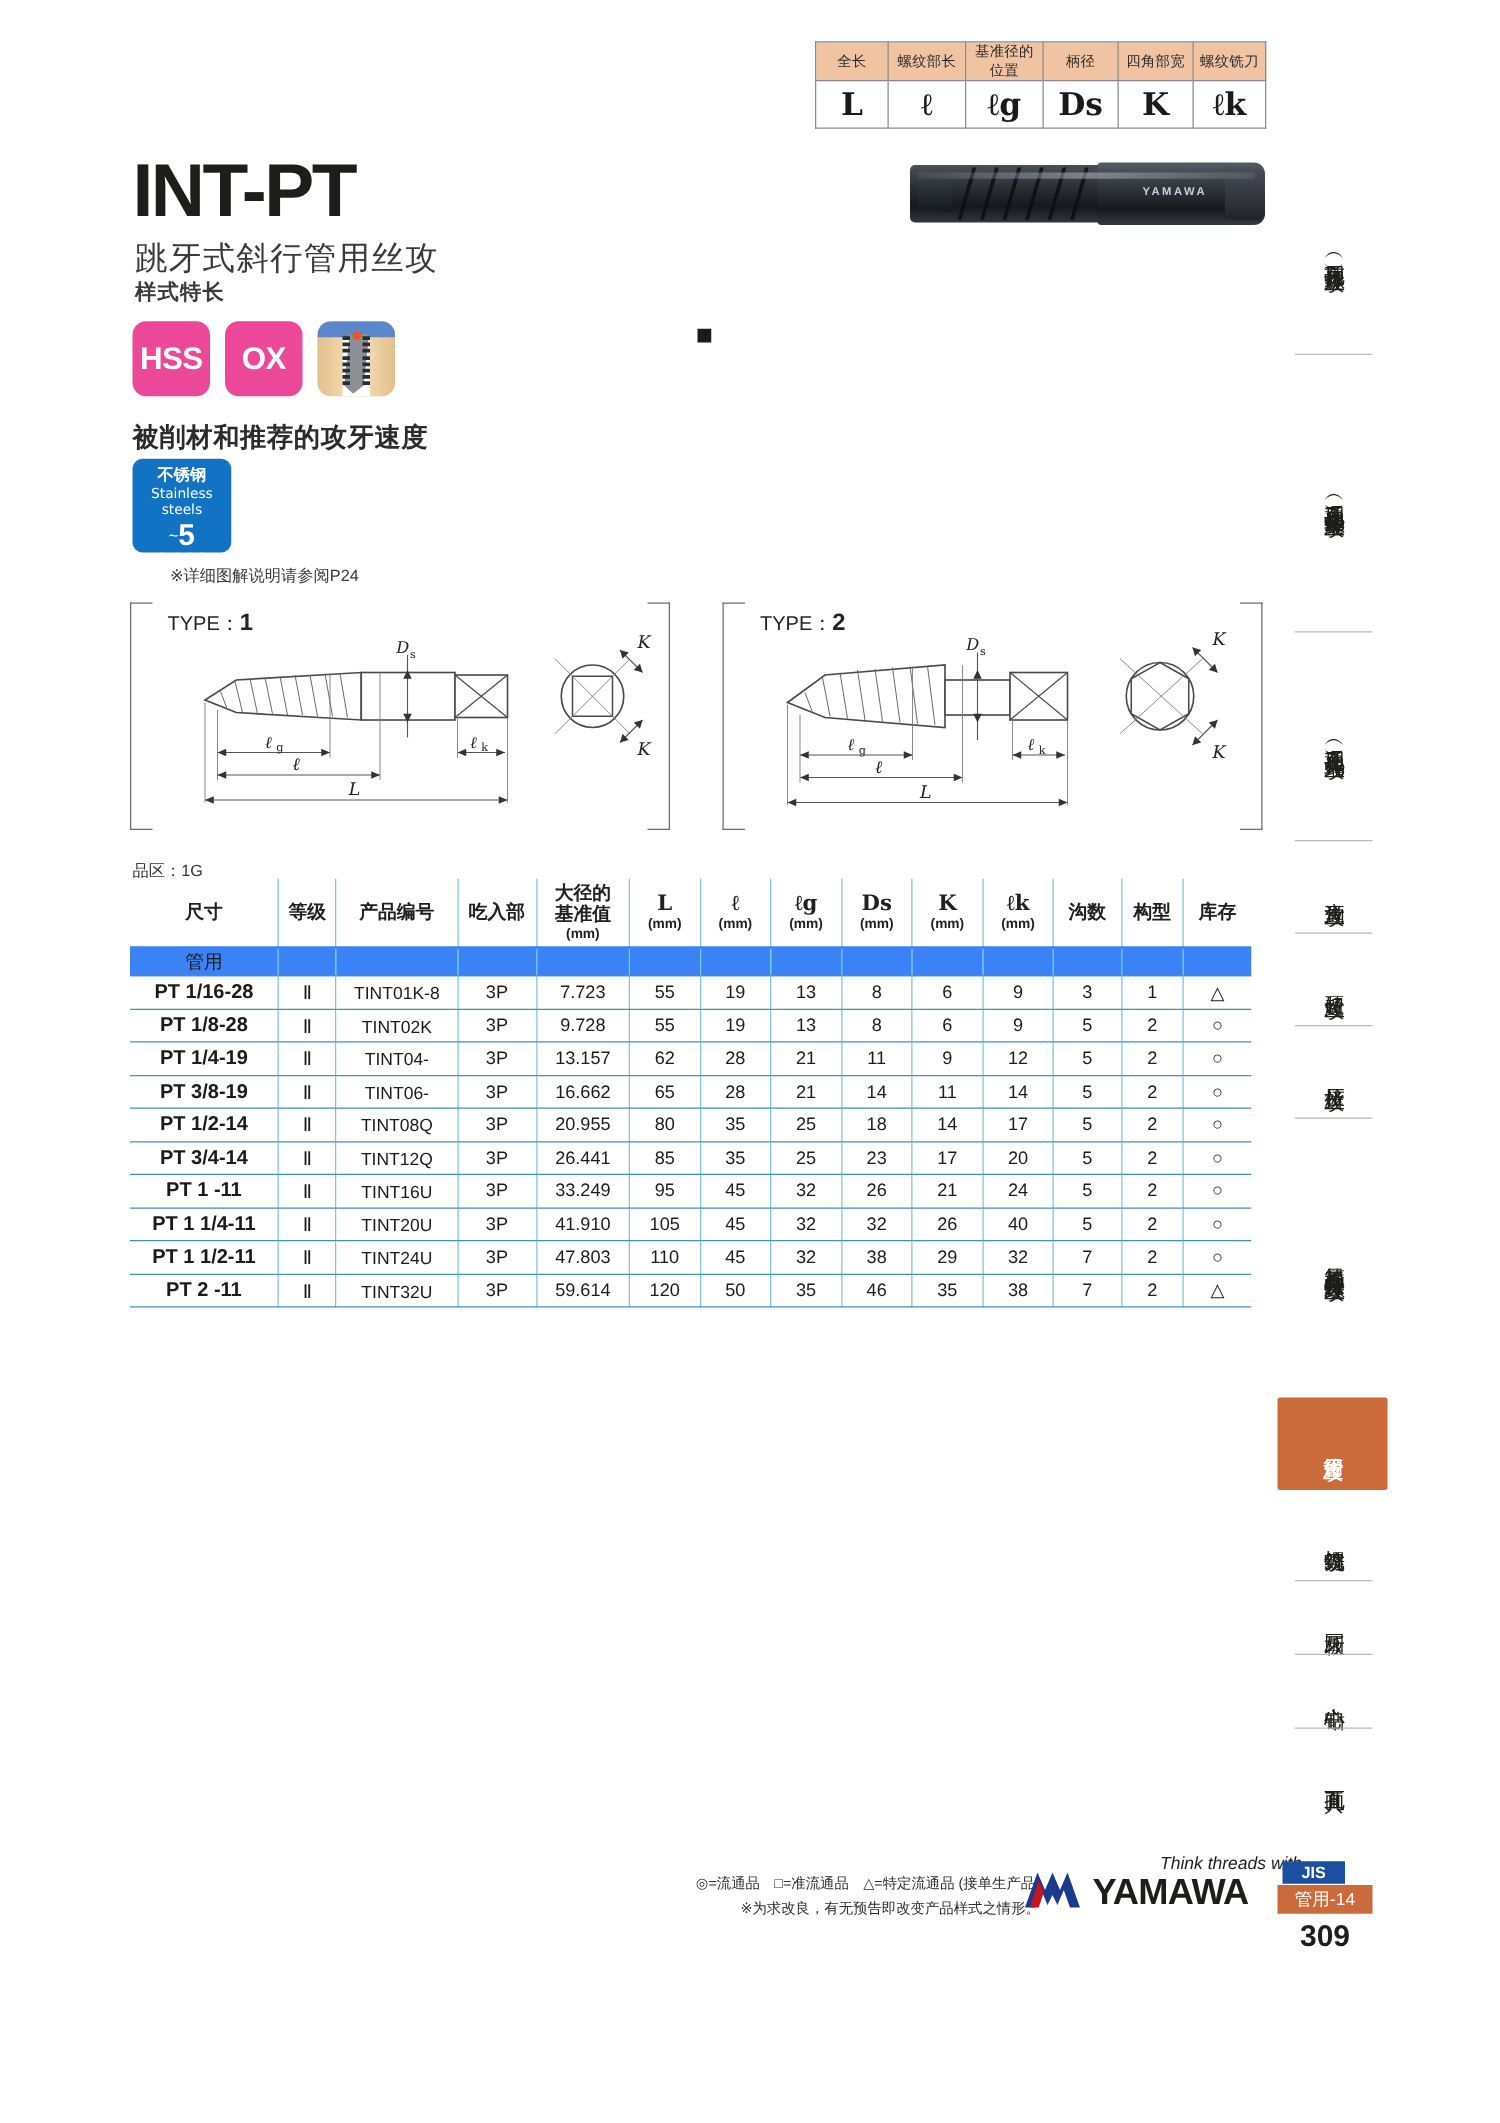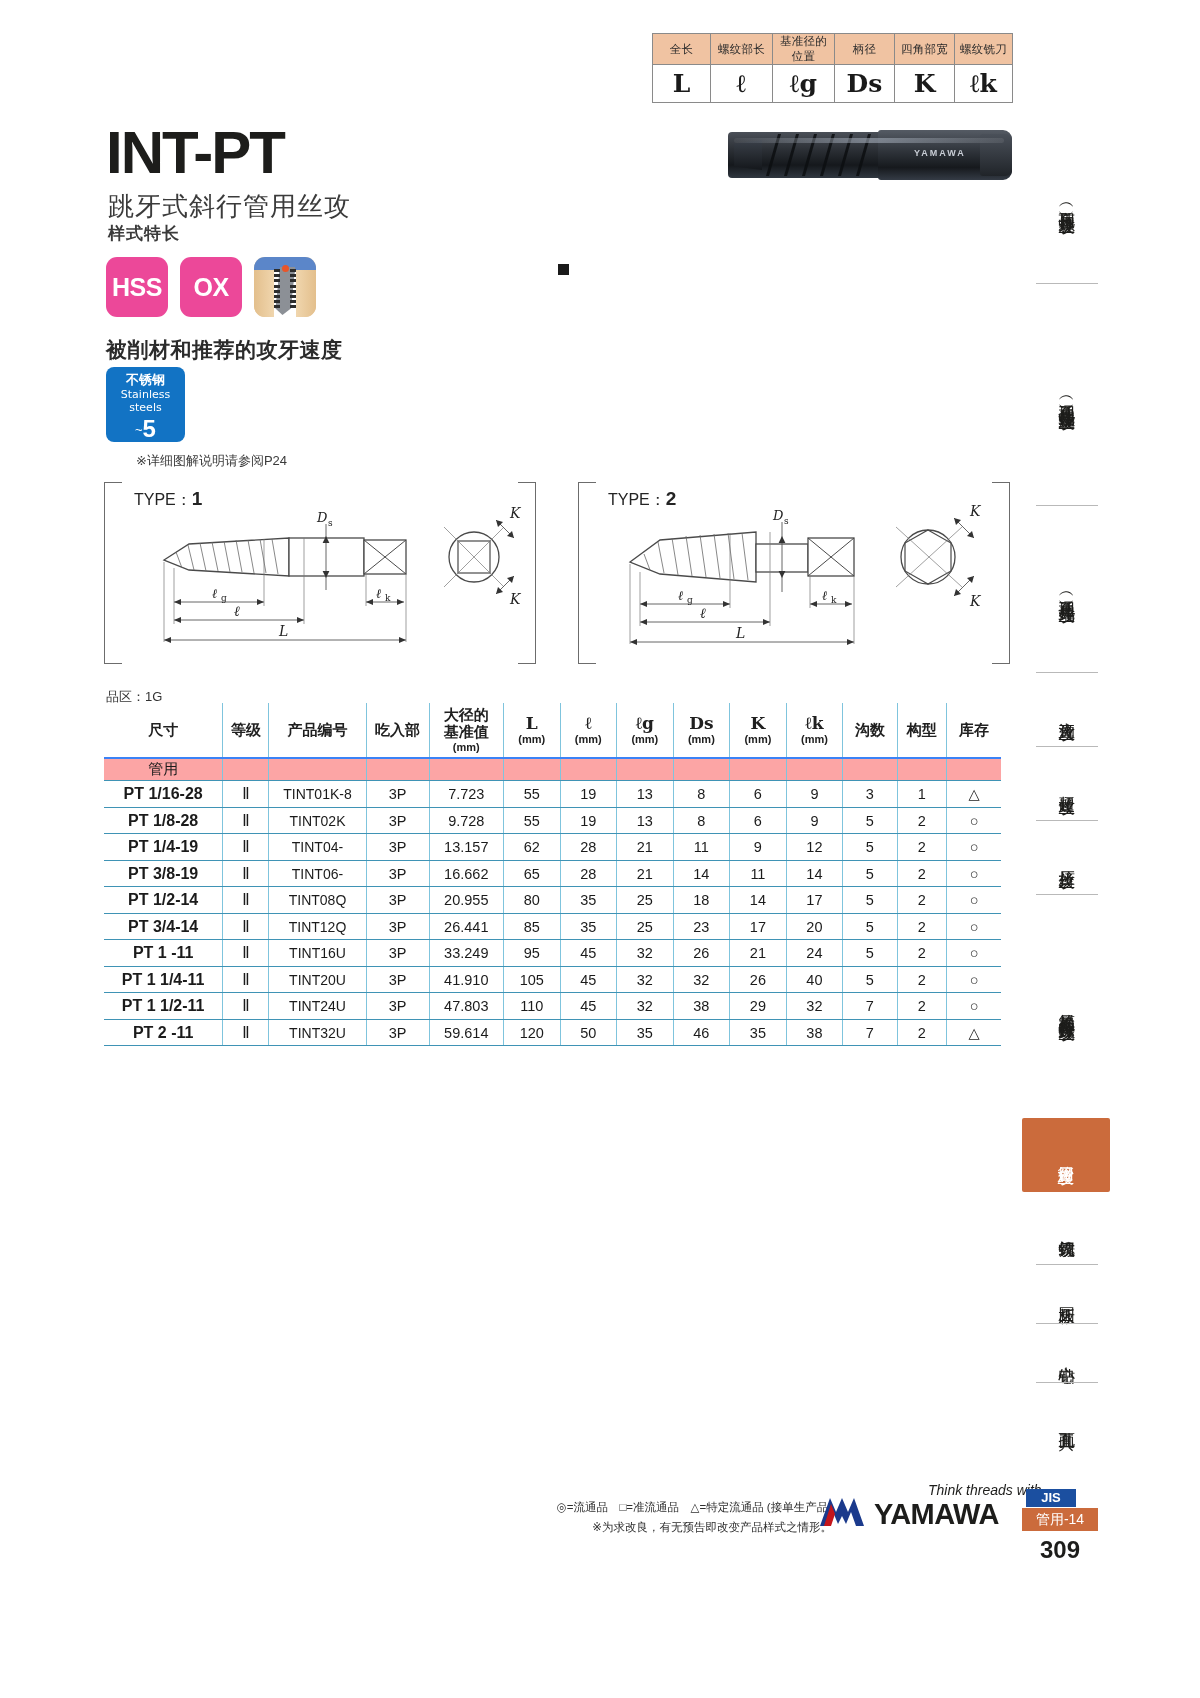--- a/index.html
+++ b/index.html
@@ -163,21 +163,21 @@
   table.spec thead th:last-child { border-right:none; }
 
   table.spec td {
     font-size:14.5px; text-align:center; height:26.5px; padding:1px 2px;
     border-left:1.6px solid #7fc4dd; border-right:1.6px solid #7fc4dd;
     border-bottom:1.3px solid #3f93b5; color:#1b1b1b;
   }
   table.spec tbody tr td:first-child { border-left:none; }
   table.spec tbody tr td:last-child { border-right:none; }
   table.spec tr.grp td {
-    background:#fca5a5; height:23px; border-bottom:1.3px solid #3f93b5;margin-left:34px;
+    background:#3b82f6; height:23px; border-bottom:1.3px solid #3f93b5;margin-left:34px;
   }
   table.spec tr.grp td.gl { font-size:15px; font-weight:normal; color:#1b1b1b; }
   table.spec td.size { font-weight:bold; font-size:16px; text-align:center; }
   table.spec td.code { font-size:14px; }
   table.spec td.grade { font-family:"DejaVu Sans", sans-serif; font-size:15px; }
   table.spec tbody tr:first-child td { border-top:1.3px solid #3f93b5; }
 
   .c0{width:136px}.c1{width:52px}.c2{width:104px}.c3{width:72px}.c4{width:80px}
   .c5{width:62px}.c6{width:62px}.c7{width:62px}.c8{width:62px}.c9{width:62px}
   .c10{width:62px}.c11{width:62px}.c12{width:56px}.c13{width:62px}

